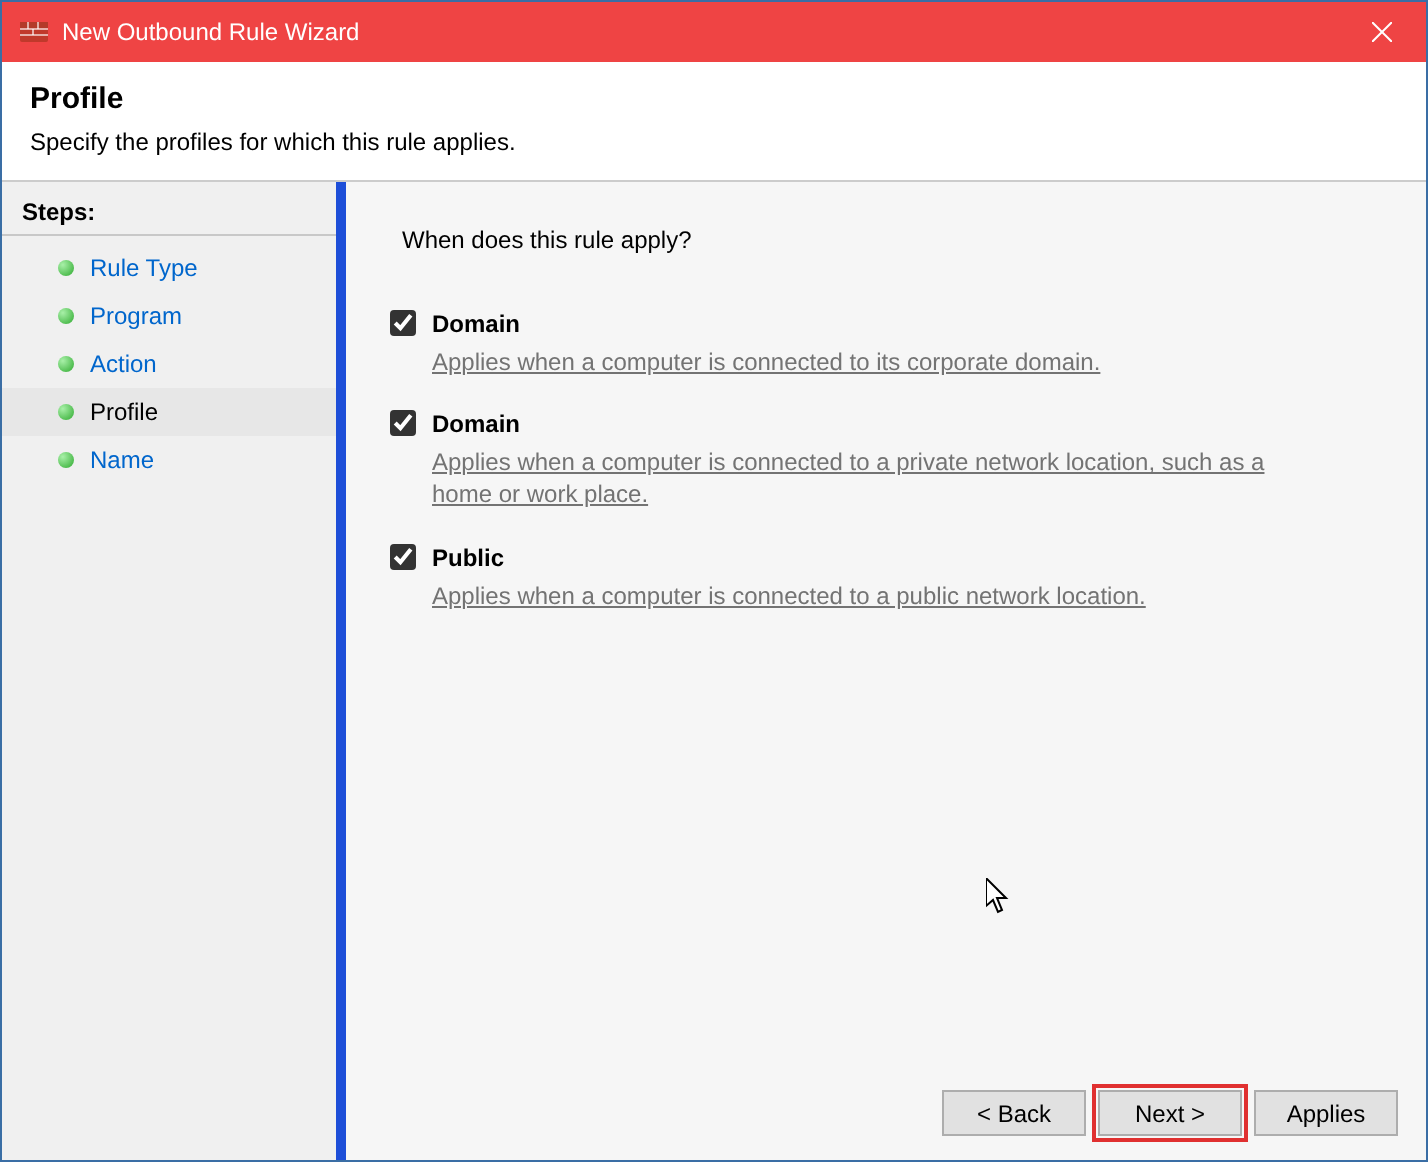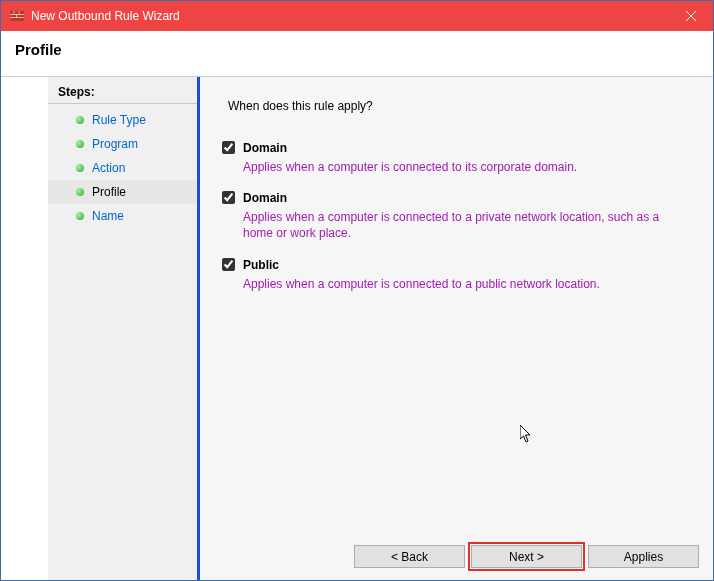--- a/index.html
+++ b/index.html
@@ -62,25 +62,24 @@
     color: #000;
   }
 
   .body {
     flex: 1;
     display: flex;
     overflow: hidden;
   }
 
   .sidebar {
-    width: 152px;
+    width: 172px;
     background: #f0f0f0;
-    border-right: 3px solid #1d4ed8;
+    border-right: 5px solid #1d4ed8;
     padding-top: 6px;
-    margin-left: 47px;
   }
   .sidebar .steps-label {
     font-size: 12px;
     font-weight: bold;
     padding: 2px 10px 4px 10px;
     border-bottom: 1px solid #c8c8c8;
   }
   .sidebar ul {
     list-style: none;
     margin-top: 4px;
@@ -131,35 +130,36 @@
     height: 13px;
     margin-right: 8px;
     accent-color: #333;
   }
   .option-row label {
     font-weight: bold;
     font-size: 12px;
   }
   .option-desc {
     font-size: 12px;
-    color: #a21caf;
+    color: #737373;
     margin-left: 21px;
     line-height: 1.35;
     max-width: 430px;
+    text-decoration: underline;
   }
 
   .button-row {
     position: absolute;
     bottom: 12px;
     right: 14px;
     display: flex;
     gap: 6px;
   }
   .btn {
-    width: 111px;
+    width: 72px;
     height: 23px;
     font-size: 12px;
     background: #e1e1e1;
     border: 1px solid #adadad;
     cursor: pointer;
     font-family: inherit;
   }
   .btn-highlight {
     outline: 2px solid #e03030;
     outline-offset: 1px;
@@ -191,20 +191,21 @@
     <div class="close-btn">
       <svg width="10" height="10" viewBox="0 0 10 10">
         <line x1="0" y1="0" x2="10" y2="10" stroke-width="1"></line>
         <line x1="10" y1="0" x2="0" y2="10" stroke-width="1"></line>
       </svg>
     </div>
   </div>
 
   <div class="header">
     <h1>Profile</h1>
+    <p>Specify the profiles for which this rule applies.</p>
   </div>
 
   <div class="body">
 
     <div class="sidebar">
       <div class="steps-label">Steps:</div>
       <ul>
         <li class="link">
           <span class="bullet"></span>
           <span>Rule Type</span>

